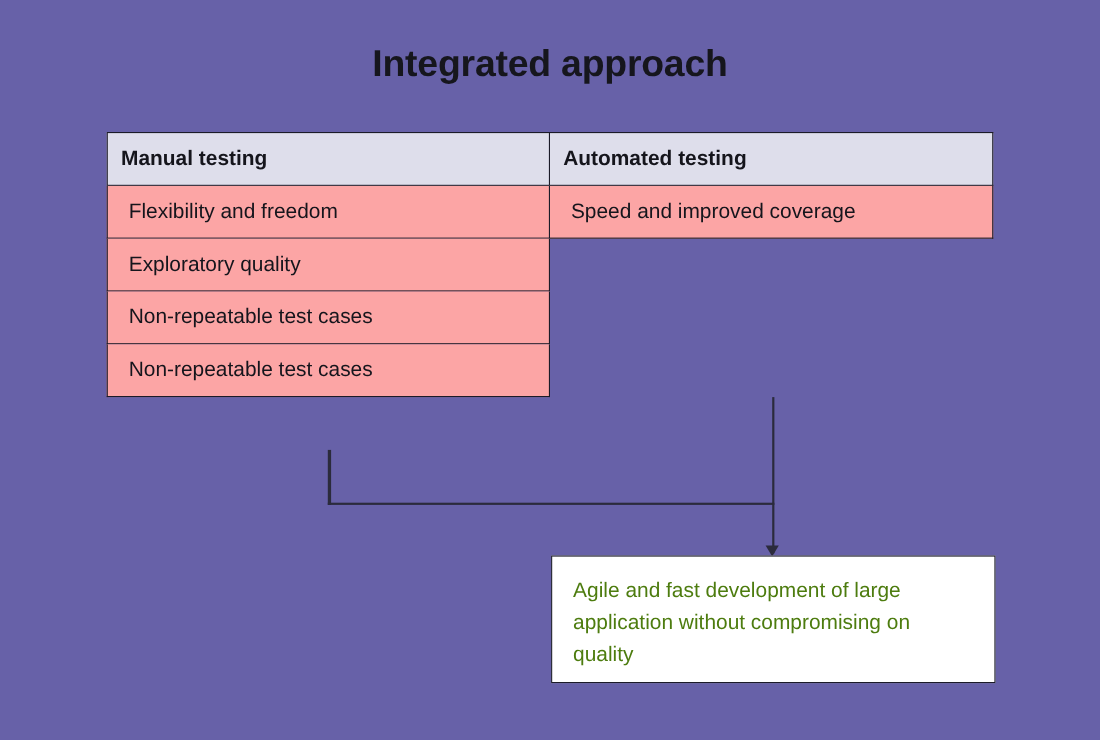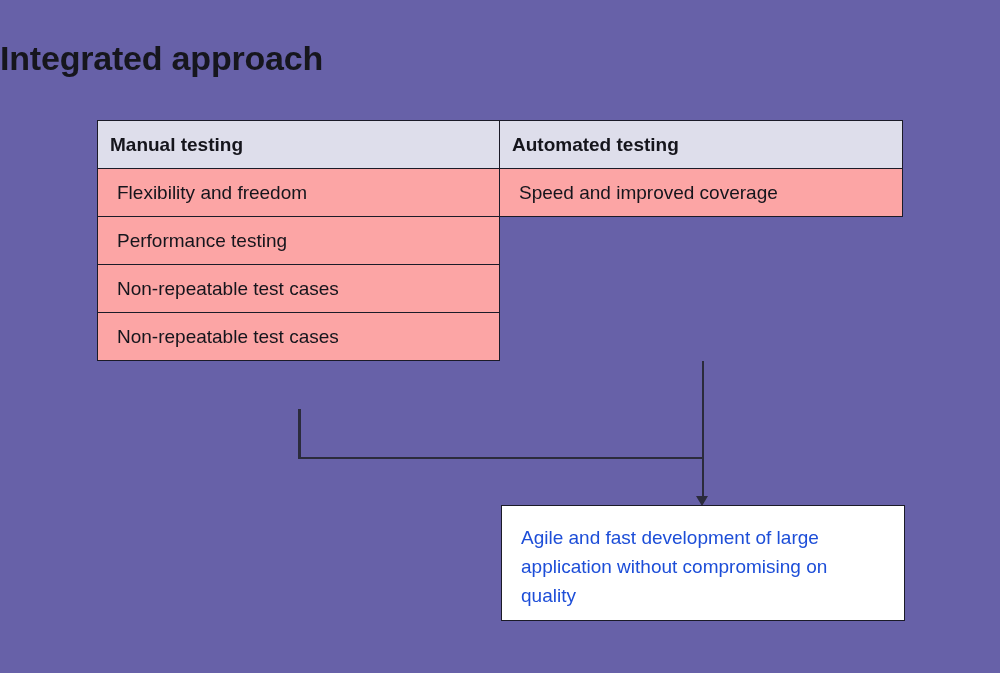--- a/index.html
+++ b/index.html
@@ -18,21 +18,21 @@
     width: 1000px;
     height: 673px;
   }
 
   
   .page-title {
     position: absolute;
     left: 0;
     top: 36px;
     width: 1000px;
-    text-align: left;
+    text-align: center;
     font-size: 34px;
     font-weight: bold;
     color: #16161d;
     letter-spacing: -0.2px;
     line-height: 44px;
   }
 
   
   .compare-table {
     position: absolute;
@@ -116,36 +116,36 @@
     left: 501px;
     top: 505px;
     width: 404px;
     height: 116px;
     box-sizing: border-box;
     background: #ffffff;
     border: 1.8px solid #1b1b28;
     padding: 17px 22px 0 19px;
     font-size: 19px;
     line-height: 29px;
-    color: #1d4ed8;
+    color: #4d7c0f;
   }
 </style>
 </head>
 <body>
 
 <div class="canvas">
 
   <div class="page-title">Integrated approach</div>
 
   <div class="compare-table">
 
     <div class="col col-left">
       <div class="cell head">Manual testing</div>
       <div class="cell">Flexibility and freedom</div>
-      <div class="cell">Performance testing</div>
+      <div class="cell">Exploratory quality</div>
       <div class="cell">Non-repeatable test cases</div>
       <div class="cell">Non-repeatable test cases</div>
     </div>
 
     <div class="col col-right">
       <div class="cell head">Automated testing</div>
       <div class="cell">Speed and improved coverage</div>
     </div>
 
   </div>

